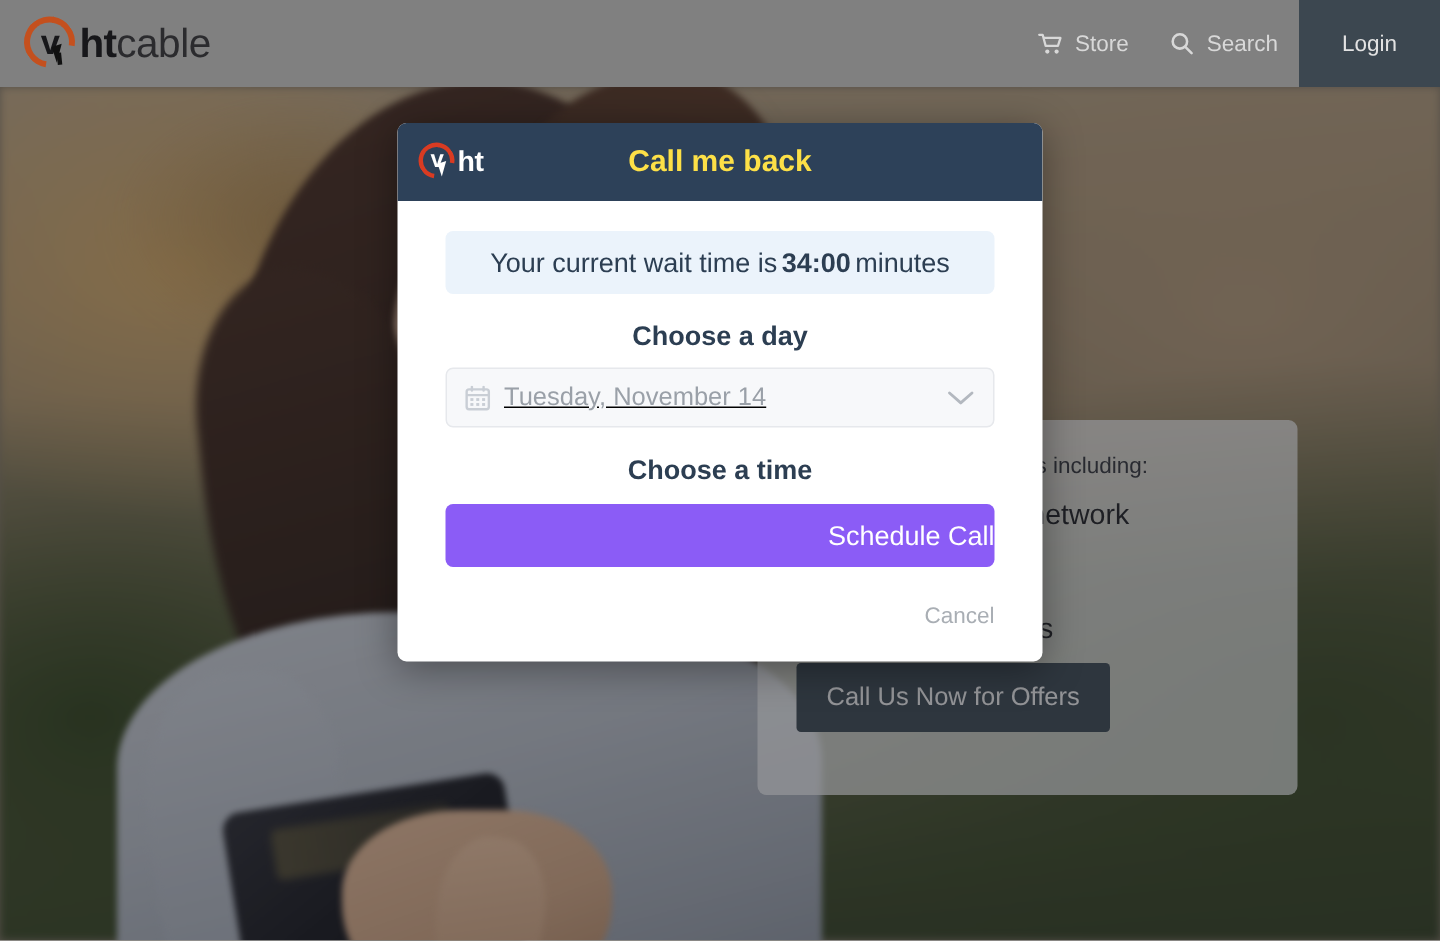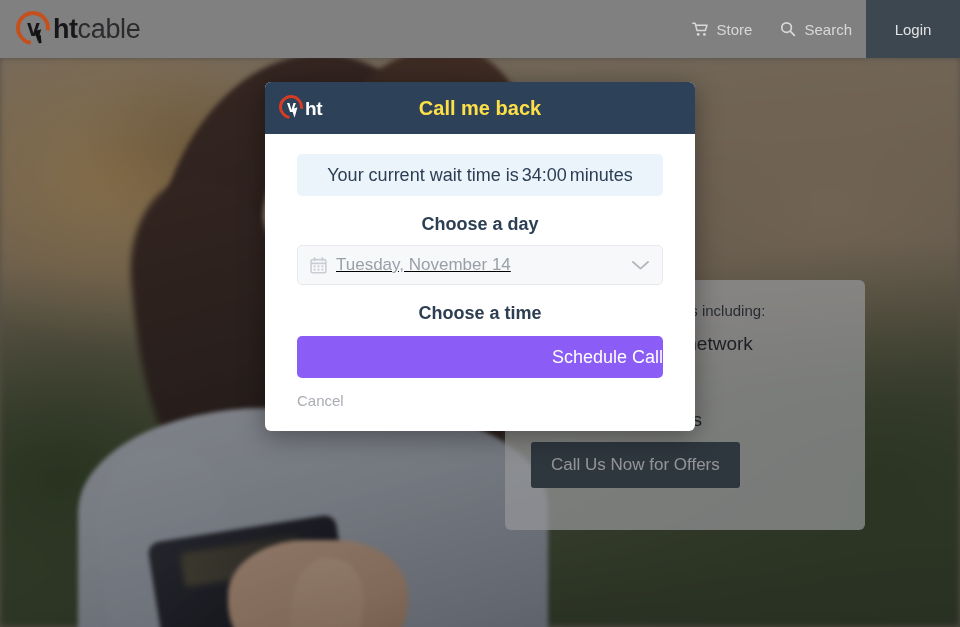--- a/index.html
+++ b/index.html
@@ -367,21 +367,21 @@
   }
   .wait-banner {
     background: #ebf3fb;
     border-radius: 5px;
     height: 42px;
     display: flex; align-items: center; justify-content: center;
     font-size: 18px;
     color: #2c3e52;
     margin-bottom: 18px;
   }
-  .wait-banner b { font-weight: 400; margin: 0 3px; }
+  .wait-banner b { font-weight: 700; margin: 0 3px; }
   .radio-row {
     display: flex;
     justify-content: center;
     gap: 56px;
     margin-bottom: 24px;
   }
   .radio-opt {
     display: flex; align-items: center; gap: 9px;
     cursor: pointer;
   }
@@ -443,22 +443,22 @@
     border-radius: 5px;
     color: #ffffff;
     font-size: 18px;
     font-family: "Liberation Sans", sans-serif;
     cursor: pointer;
     margin-top: 2px;
     text-align: right;
   }
   .cancel-link {
     display: block;
-    text-align: left;
-    margin-top: 14px;
+    text-align: right;
+    margin-top: 24px;
     font-size: 15px;
     color: #a9aeb4;
     cursor: pointer;
   }
 </style>
 </head>
 <body>
 
 <div id="page">
 

